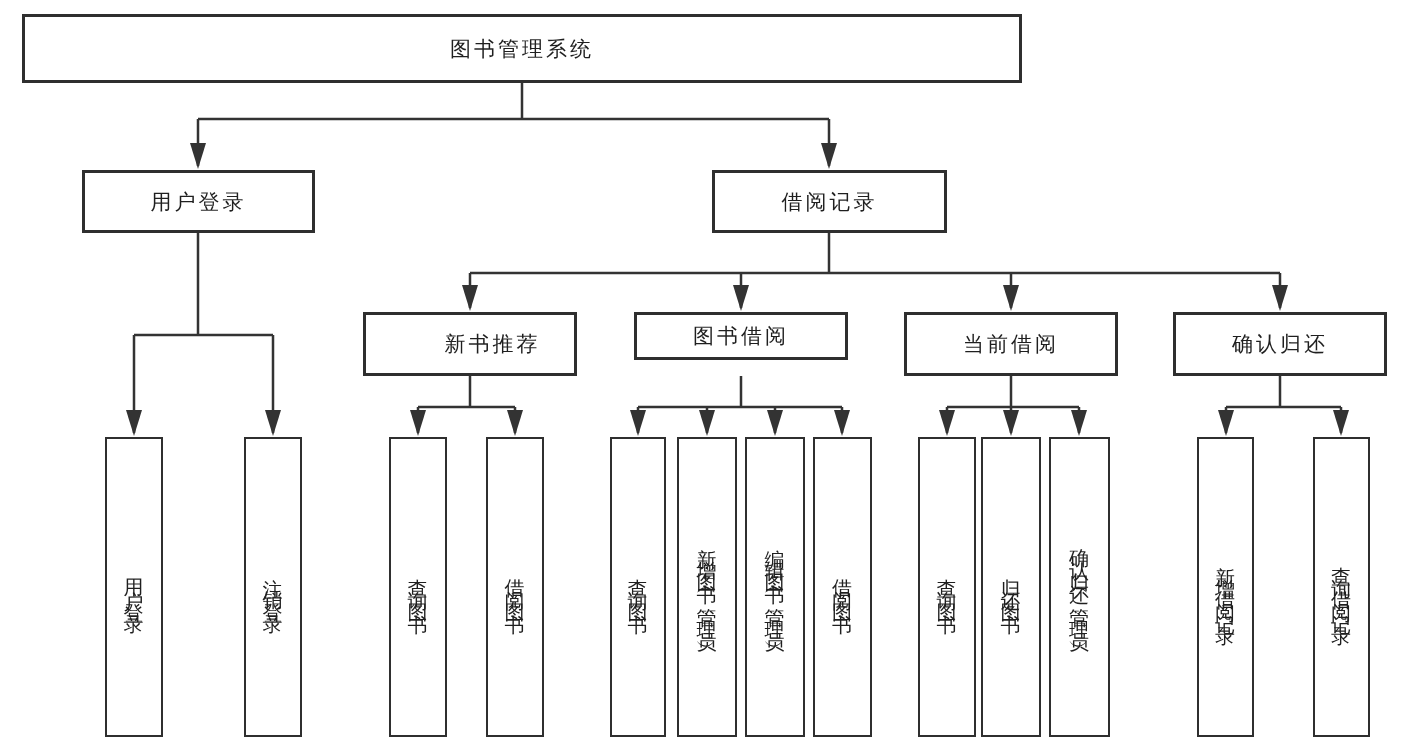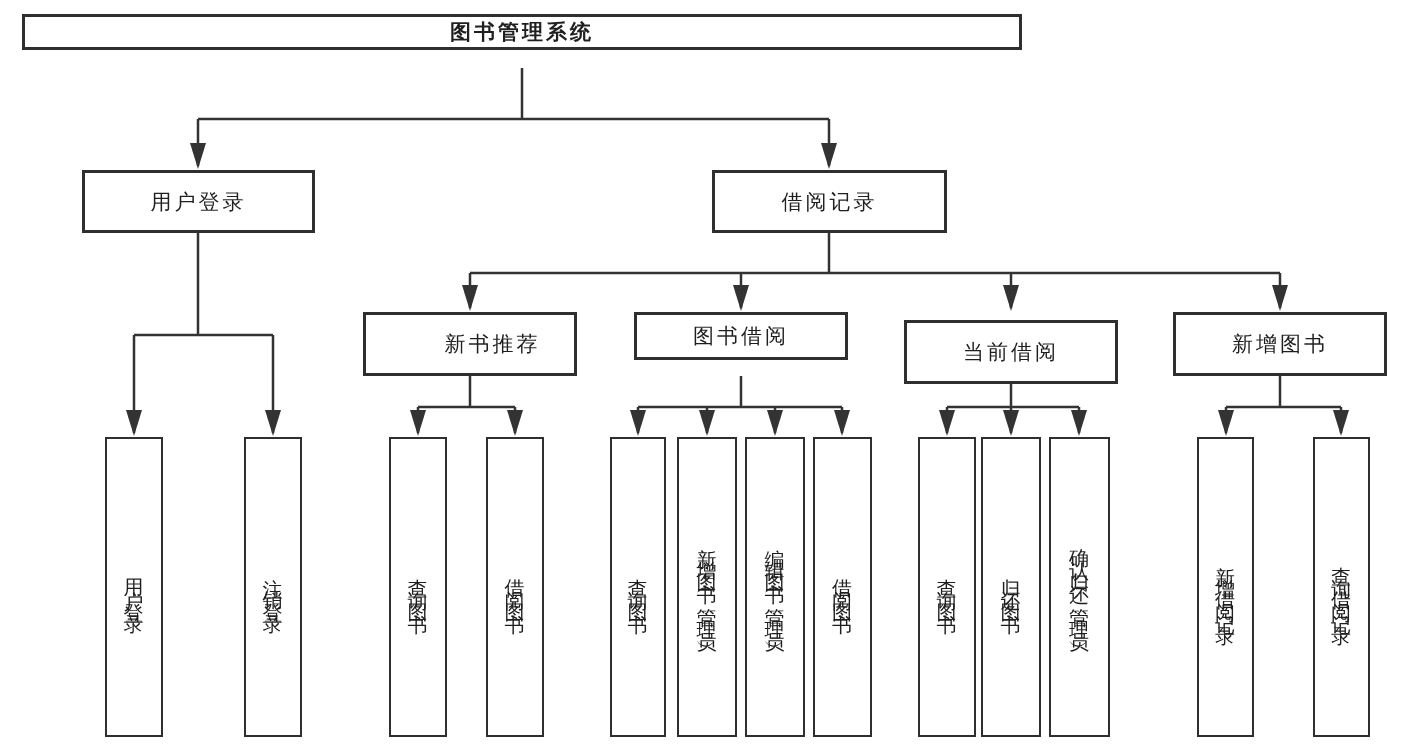--- a/index.html
+++ b/index.html
@@ -88,29 +88,29 @@
       <polygon points="1071,410 1087,410 1079,436"></polygon>
     </g>
 
     <g>
       <path d="M1280 376 V407 M1226 407 H1341 M1226 407 V433 M1341 407 V433"></path>
       <polygon points="1218,410 1234,410 1226,436"></polygon>
       <polygon points="1333,410 1349,410 1341,436"></polygon>
     </g>
   </svg>
 
-  <div class="node h" style="left:22px;top:14px;width:1000px;height:36px;font-weight:bold;">图书管理系统</div>
+  <div class="node h" style="left:22px;top:14px;width:1000px;height:69px;">图书管理系统</div>
 
   <div class="node h" style="left:82px;top:170px;width:233px;height:63px;">用户登录</div>
   <div class="node h" style="left:712px;top:170px;width:235px;height:63px;">借阅记录</div>
 
   <div class="node h" style="left:363px;top:312px;width:214px;height:64px;padding-left:45px;">新书推荐</div>
   <div class="node h" style="left:634px;top:312px;width:214px;height:48px;">图书借阅</div>
-  <div class="node h" style="left:904px;top:320px;width:214px;height:64px;">当前借阅</div>
-  <div class="node h" style="left:1173px;top:312px;width:214px;height:64px;">新增图书</div>
+  <div class="node h" style="left:904px;top:312px;width:214px;height:64px;">当前借阅</div>
+  <div class="node h" style="left:1173px;top:312px;width:214px;height:64px;">确认归还</div>
 
   <div class="node v" style="left:105px;top:437px;width:58px;height:300px;">
     <span class="vtext">用户登录</span>
   </div>
   <div class="node v" style="left:244px;top:437px;width:58px;height:300px;">
     <span class="vtext">注销登录</span>
   </div>
 
   <div class="node v" style="left:389px;top:437px;width:58px;height:300px;">
     <span class="vtext">查询图书</span>

